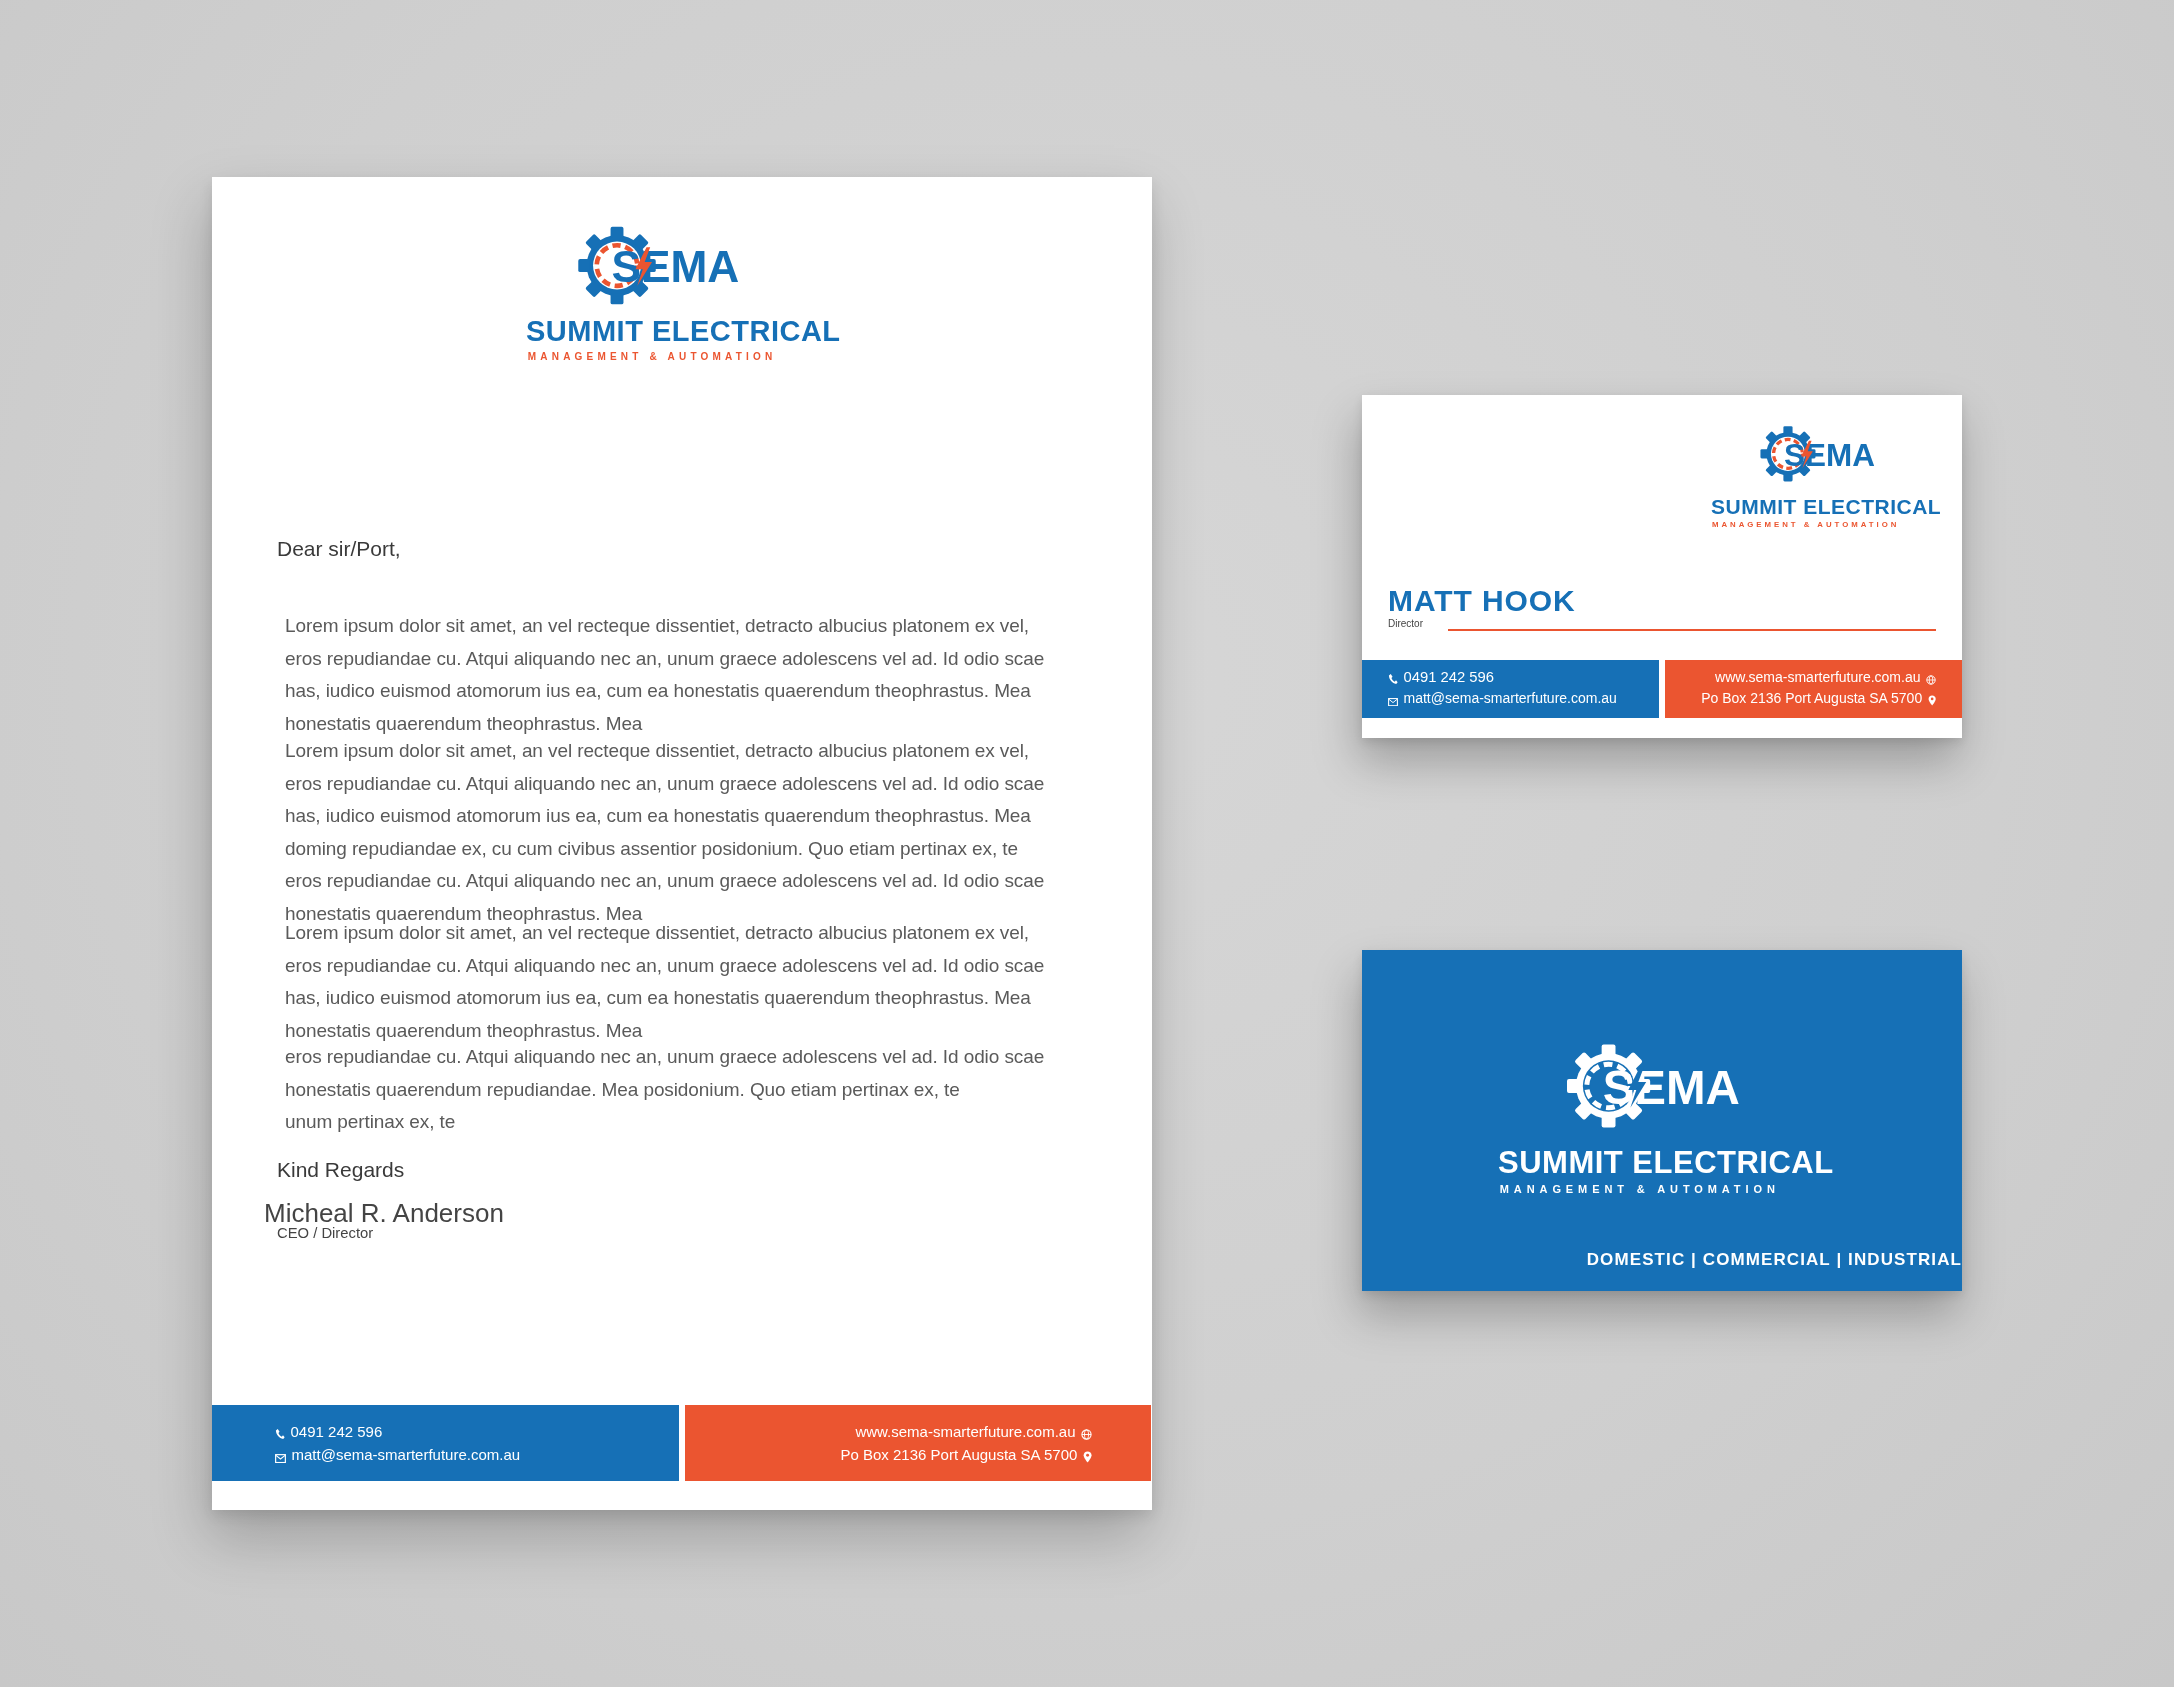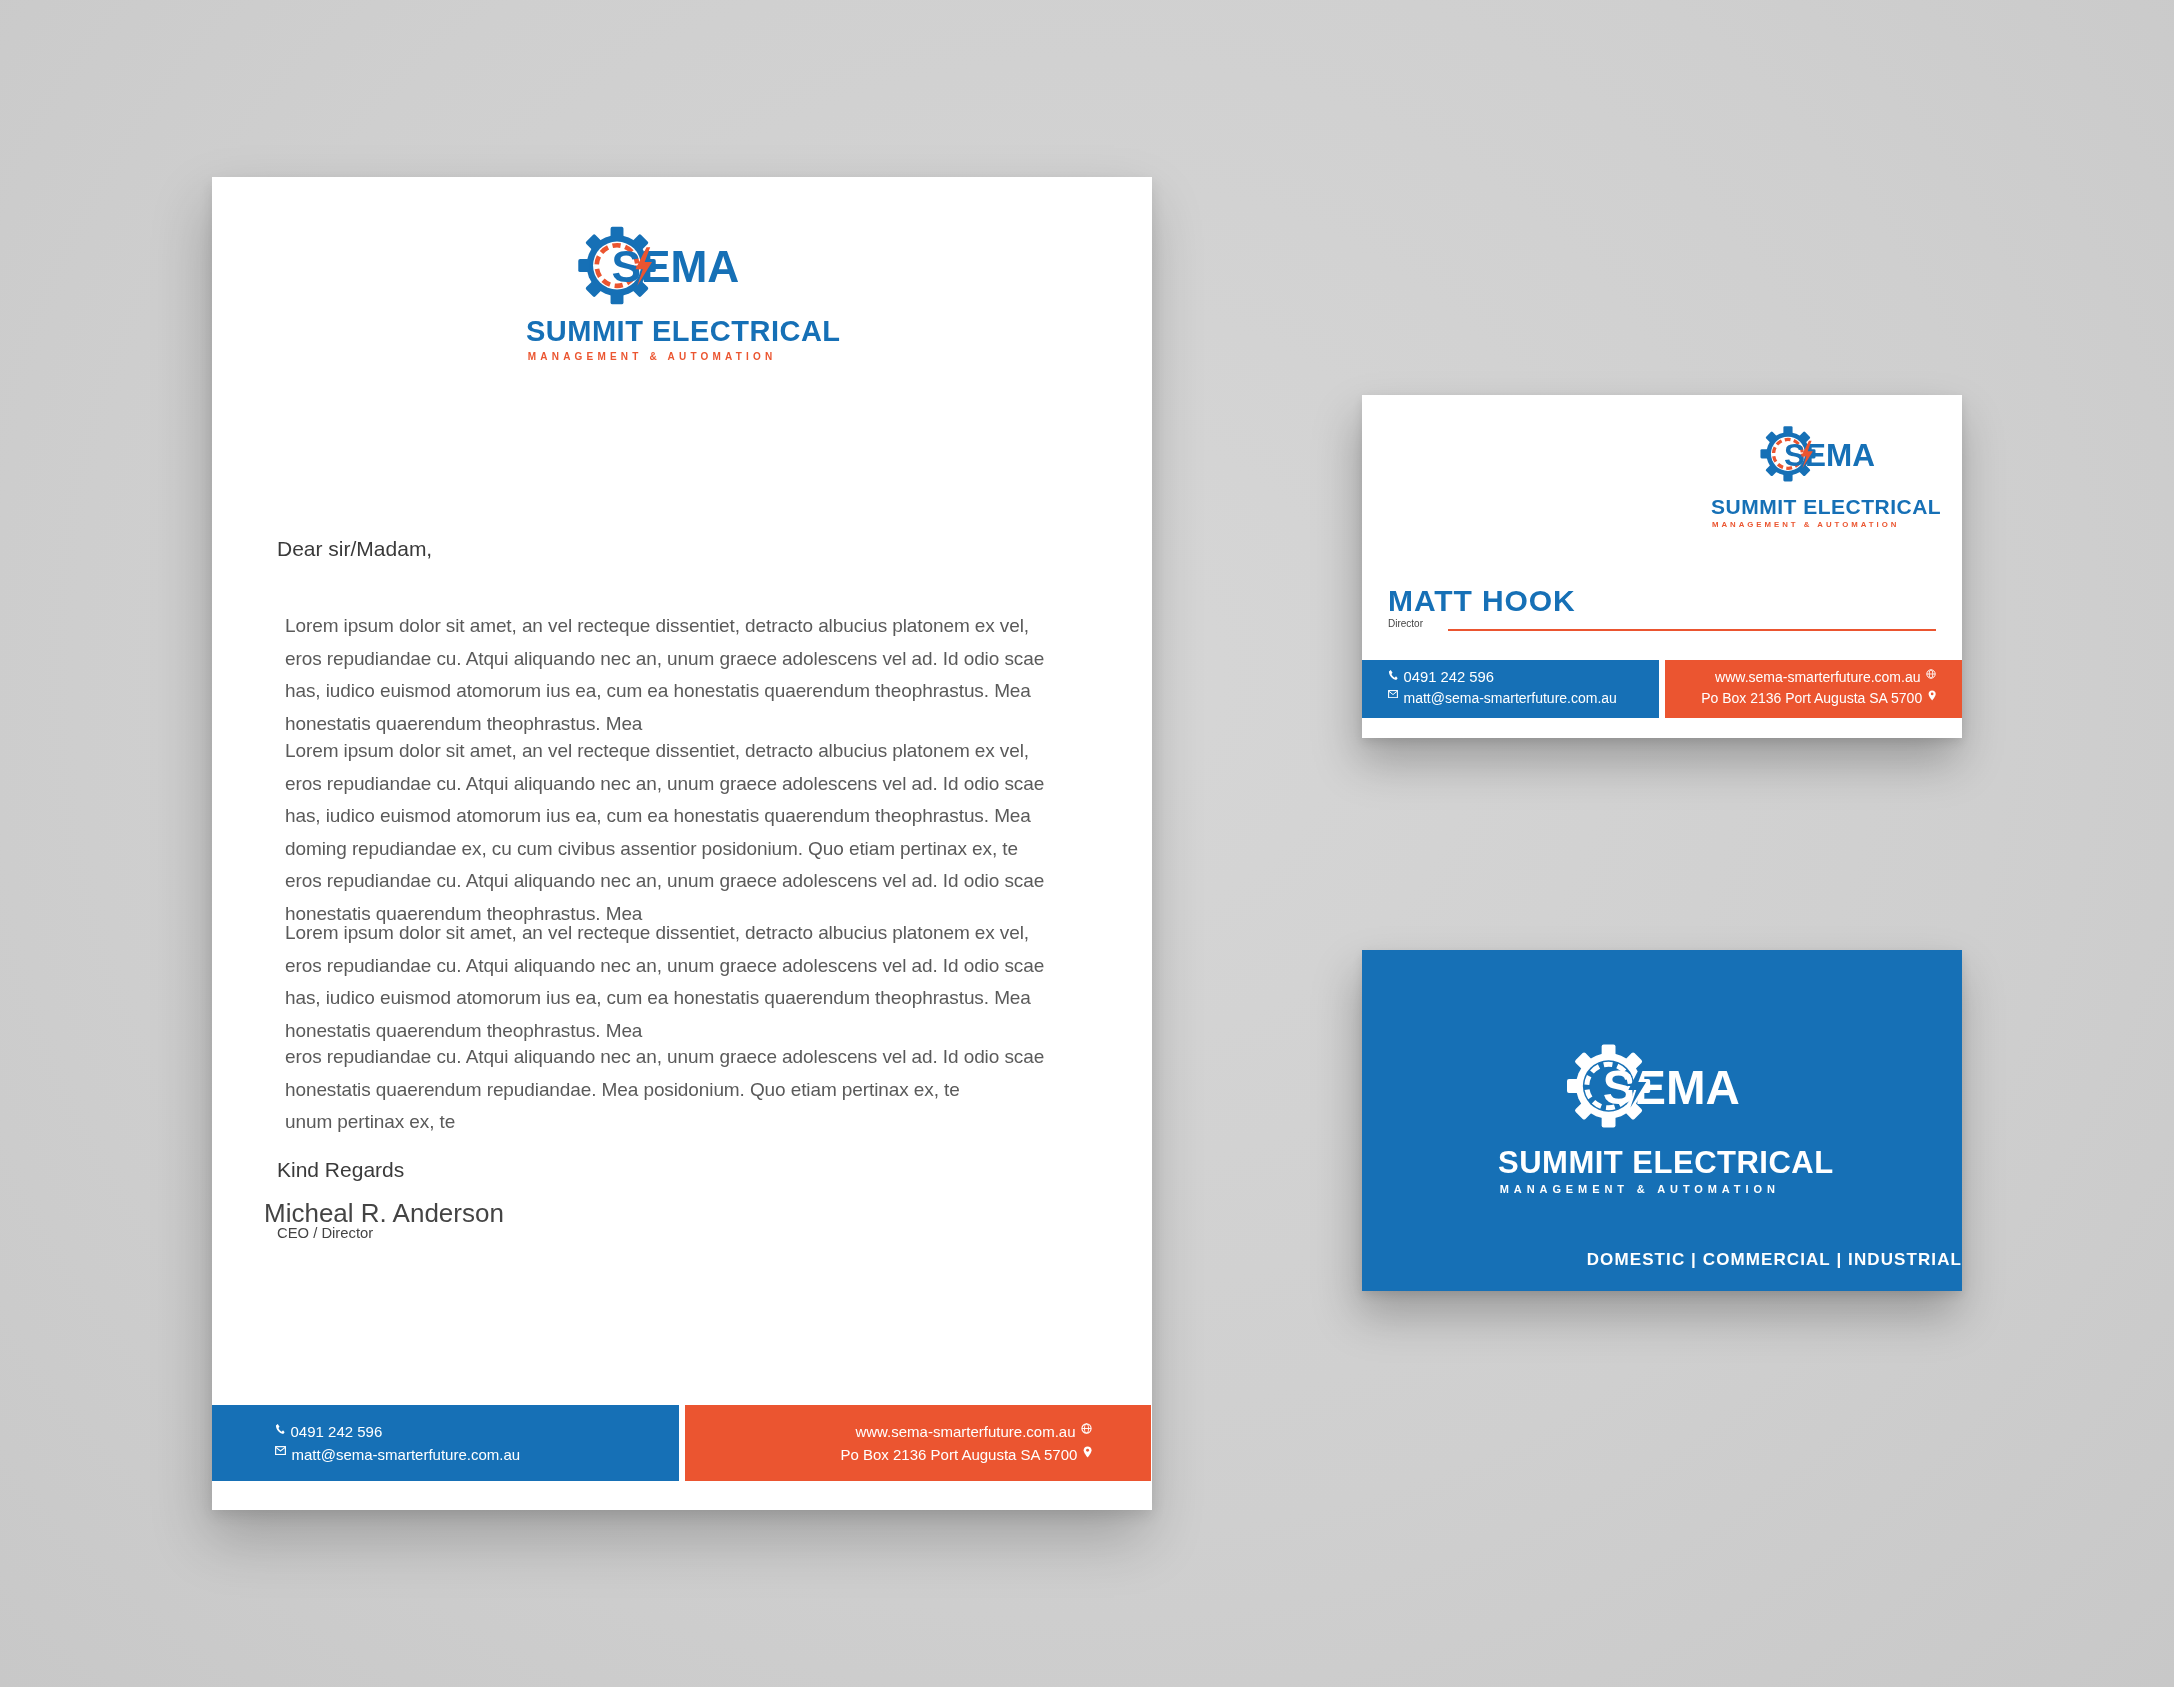--- a/index.html
+++ b/index.html
@@ -40,21 +40,21 @@
   .signer-title { position:absolute; left:65px; top:1048px; font-size:14.8px; color:#444; }
 
   .lh-bar-blue {
     position:absolute; left:0; top:1228px; width:467px; height:76px; background:#1670b6;
   }
   .lh-bar-orange {
     position:absolute; left:473px; top:1228px; width:466px; height:76px; background:#eb5530;
   }
   .contact-line {
     position:absolute; color:#ffffff; font-size:15px; white-space:nowrap;
-    display:flex; align-items:flex-start; gap:5.5px;
+    display:flex; align-items:flex-end; gap:5.5px;
   }
   .contact-line.right { justify-content:flex-end; }
   .ico { display:inline-flex; align-items:center; justify-content:center; }
 
   
   .card-front {
     position:absolute; left:1362px; top:395px; width:600px; height:343px; background:#fff;
     box-shadow: -3.7px 24px 42px rgba(0,0,0,0.25), 0 3.7px 9.2px rgba(0,0,0,0.10);
   }
   .cf-name {
@@ -99,21 +99,21 @@
         <circle r="22" fill="none" stroke="#eb5530" stroke-width="5" stroke-dasharray="9 5"></circle>
         <circle r="18" fill="#ffffff"></circle>
       </g>
       <text x="36" y="62" font-family="Liberation Sans, sans-serif" font-weight="bold" font-size="48" fill="#1670b6">SEMA</text>
       <polygon points="74,24 62,48 70,48 64,66 80,40 72,40 78,24" fill="#eb5530"></polygon>
     </svg>
     <div class="brand-name" style="left:0;top:90px;font-size:29px;color:#1670b6;">SUMMIT ELECTRICAL</div>
     <div class="brand-sub" style="left:1.8px;top:126px;font-size:10px;letter-spacing:4.2px;color:#eb5530;">MANAGEMENT &amp; AUTOMATION</div>
   </div>
 
-  <div class="greeting">Dear sir/Madam,</div>
+  <div class="greeting">Dear sir/Port,</div>
 
   <div class="para" style="top:429px">
     <p>Lorem ipsum dolor sit amet, an vel recteque dissentiet, detracto albucius platonem ex vel,</p>
     <p>eros repudiandae cu. Atqui aliquando nec an, unum graece adolescens vel ad. Id odio scae</p>
     <p>has, iudico euismod atomorum ius ea, cum ea honestatis quaerendum theophrastus. Mea</p>
     <p>honestatis quaerendum theophrastus. Mea</p>
   </div>
 
   <div class="para" style="top:554px">
     <p>Lorem ipsum dolor sit amet, an vel recteque dissentiet, detracto albucius platonem ex vel,</p>

